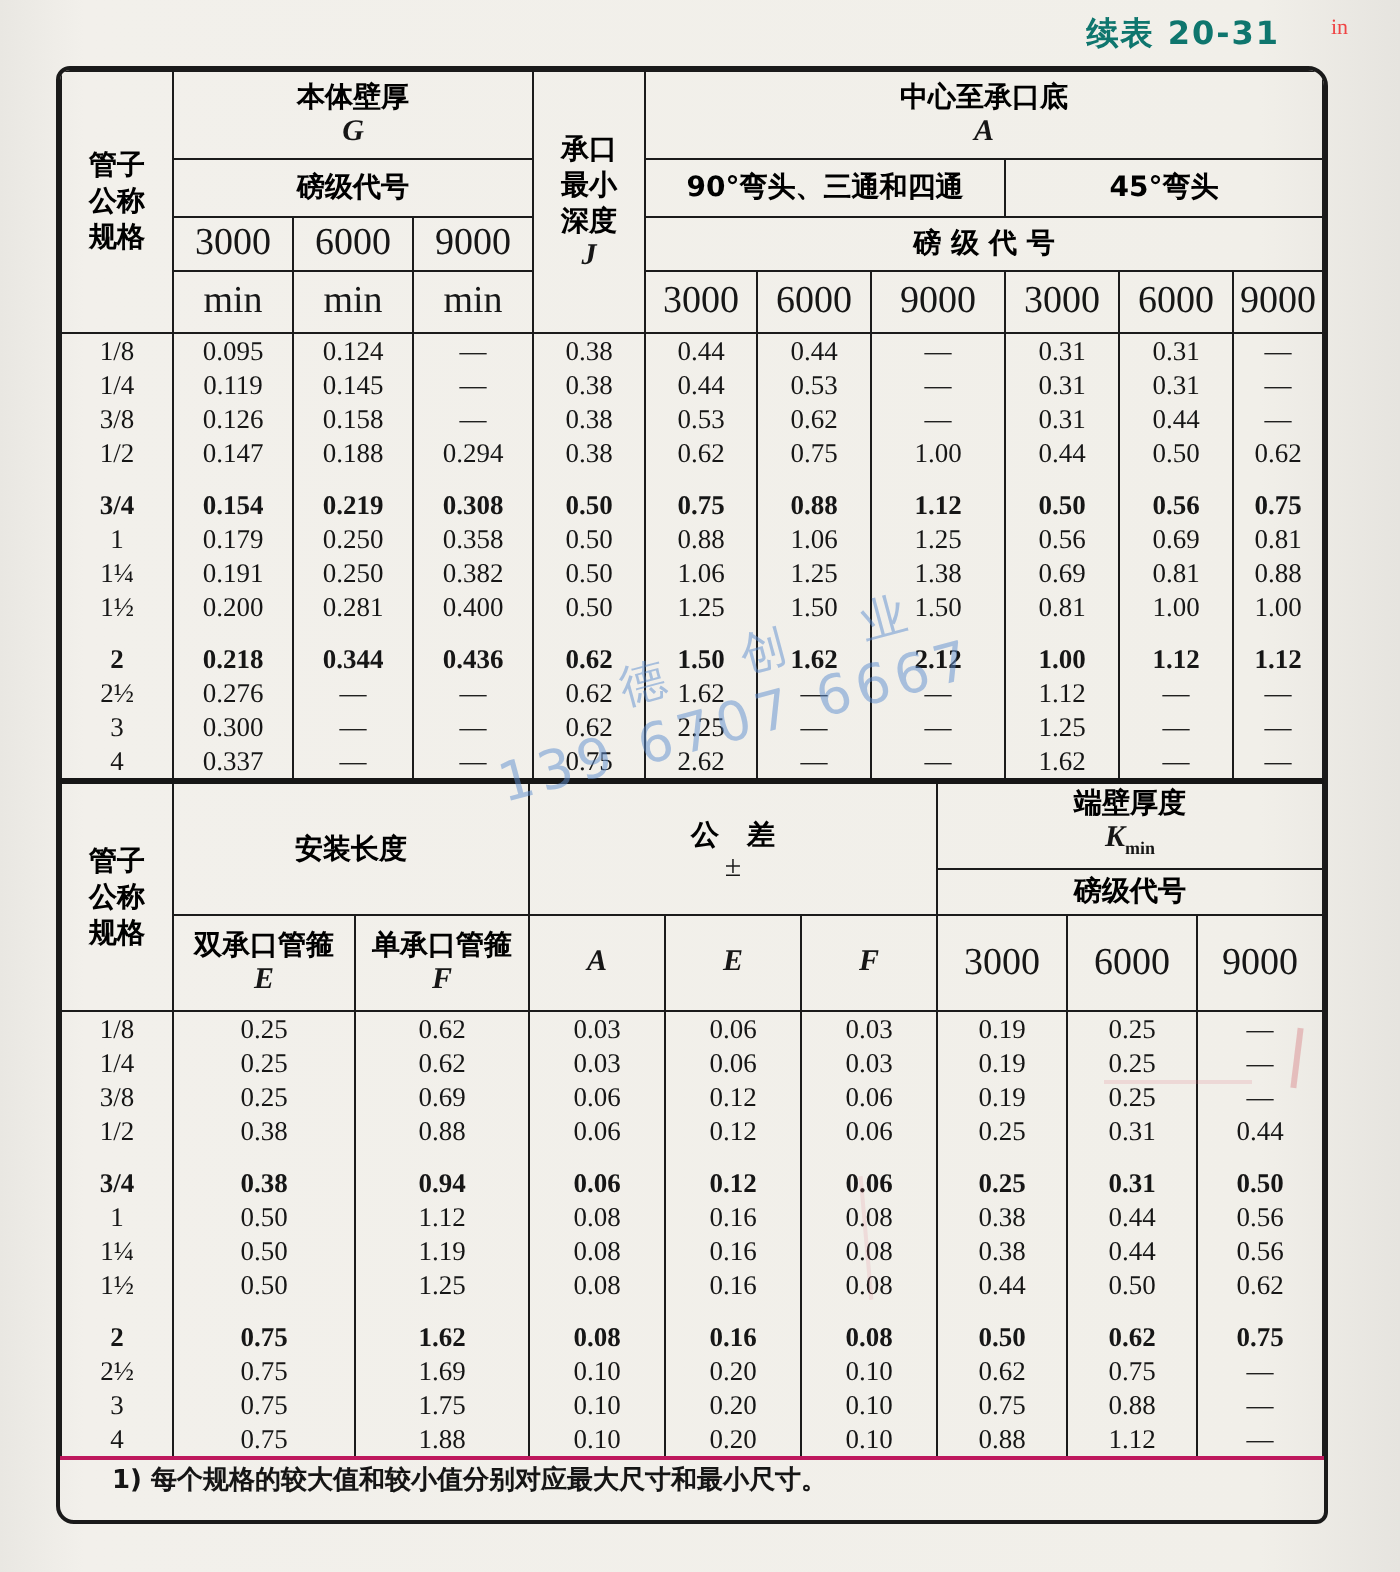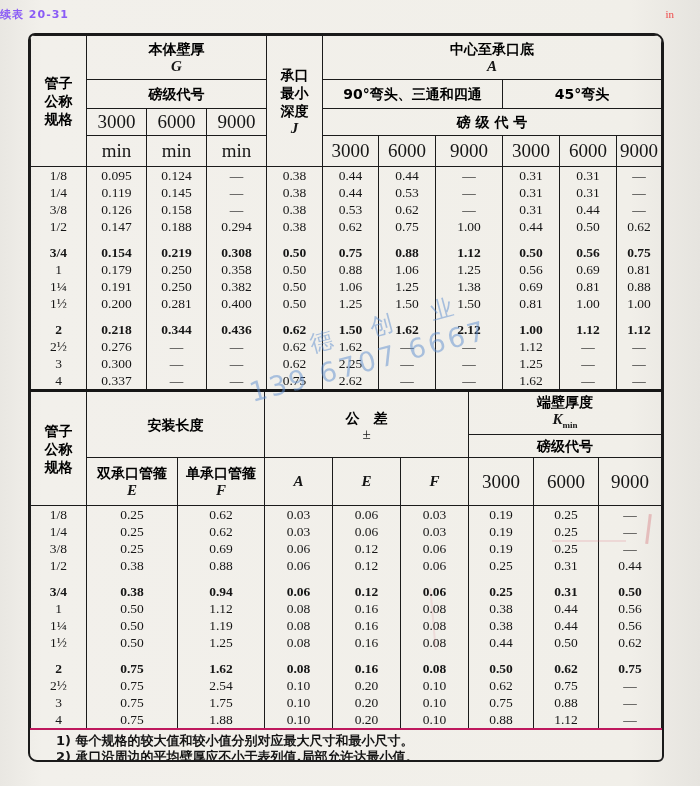--- a/index.html
+++ b/index.html
@@ -5,23 +5,23 @@
   html,body{margin:0;padding:0;}
   body{
     width:700px;height:786px;overflow:hidden;
     background:linear-gradient(90deg,#e9e7e2,#f2f0eb 6%,#f1efe9 90%,#e6e4df);
     font-family:"Liberation Serif","DejaVu Serif",serif;
     color:#161616;
   }
   .page{position:relative;width:700px;height:786px;}
   .titlebar{position:absolute;top:7px;left:0;width:100%;height:24px;}
   .page-title{
-    position:absolute;left:0;right:60px;text-align:left;
+    position:absolute;left:0;right:60px;text-align:right;
     font-family:"DejaVu Sans","Liberation Sans",sans-serif;
-    font-size:11px;font-weight:600;letter-spacing:1px;color:#8b5cf6;
+    font-size:16px;font-weight:600;letter-spacing:1px;color:#0f766e;
   }
   .unit-label{position:absolute;right:26px;top:1px;font-size:11px;color:#ef4444;}
   .frame{
     position:absolute;left:28px;top:33px;width:636px;height:729px;
     border:2.5px solid #1a1a1a;border-radius:7px 10px 6px 9px;
     background:transparent;box-sizing:border-box;overflow:hidden;
   }
   table{border-collapse:collapse;table-layout:fixed;width:100%;}
   th,td{box-sizing:border-box;text-align:center;vertical-align:middle;padding:0;}
   thead th{border:1.4px solid #1b1b1b;}
@@ -438,21 +438,21 @@
             <td>0.08</td>
             <td>0.16</td>
             <td>0.08</td>
             <td>0.50</td>
             <td>0.62</td>
             <td>0.75</td>
           </tr>
           <tr>
             <td>2½</td>
             <td>0.75</td>
-            <td>2.54</td>
+            <td>1.69</td>
             <td>0.10</td>
             <td>0.20</td>
             <td>0.10</td>
             <td>0.62</td>
             <td>0.75</td>
             <td>—</td>
           </tr>
           <tr>
             <td>3</td>
             <td>0.75</td>
@@ -473,21 +473,20 @@
             <td>0.10</td>
             <td>0.88</td>
             <td>1.12</td>
             <td>—</td>
           </tr>
         </tbody>
     </table>
 
     <div class="footnotes">
       <div class="footnote-line">1) 每个规格的较大值和较小值分别对应最大尺寸和最小尺寸。</div>
-      <div class="footnote-line">2) 承口沿周边的平均壁厚应不小于表列值,局部允许达最小值。</div>
     </div>
 
   </div>
 
   <div class="watermark">
     <div class="wm1">德 创 业</div>
     <div class="wm2">139 6707 6667</div>
   </div>
   <div class="scan-mark mark-a"></div>
   <div class="scan-mark mark-b"></div>

